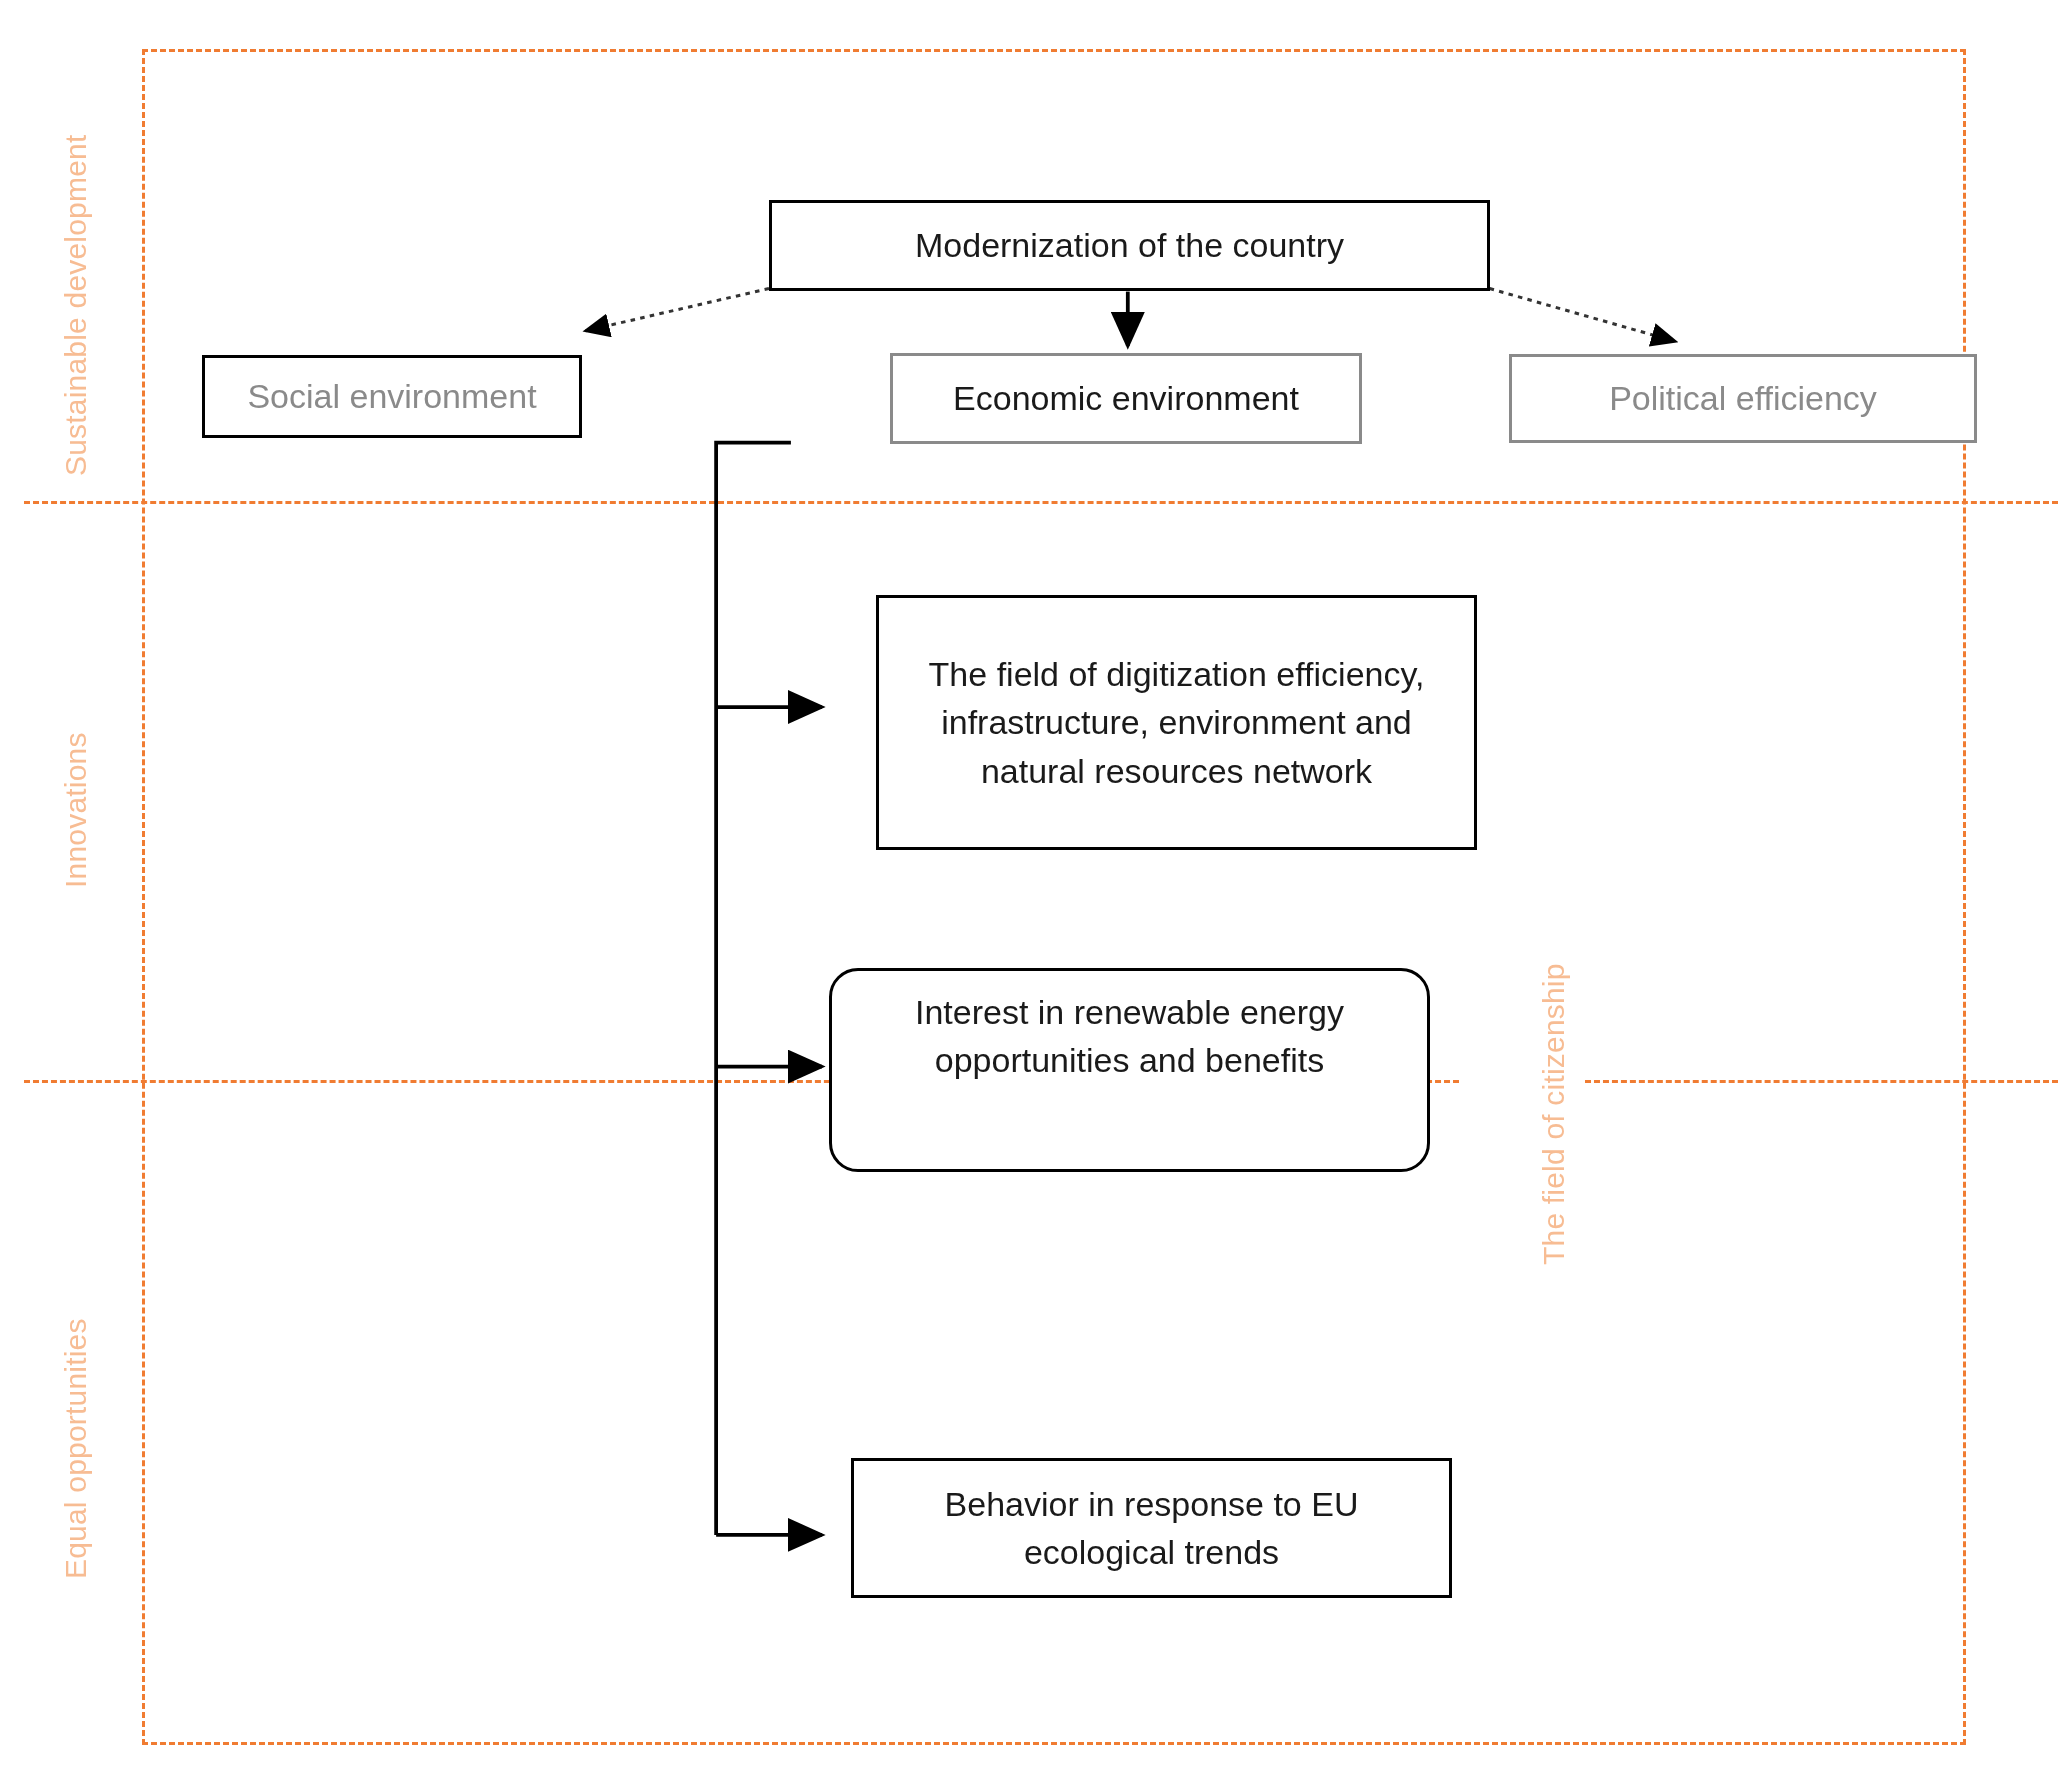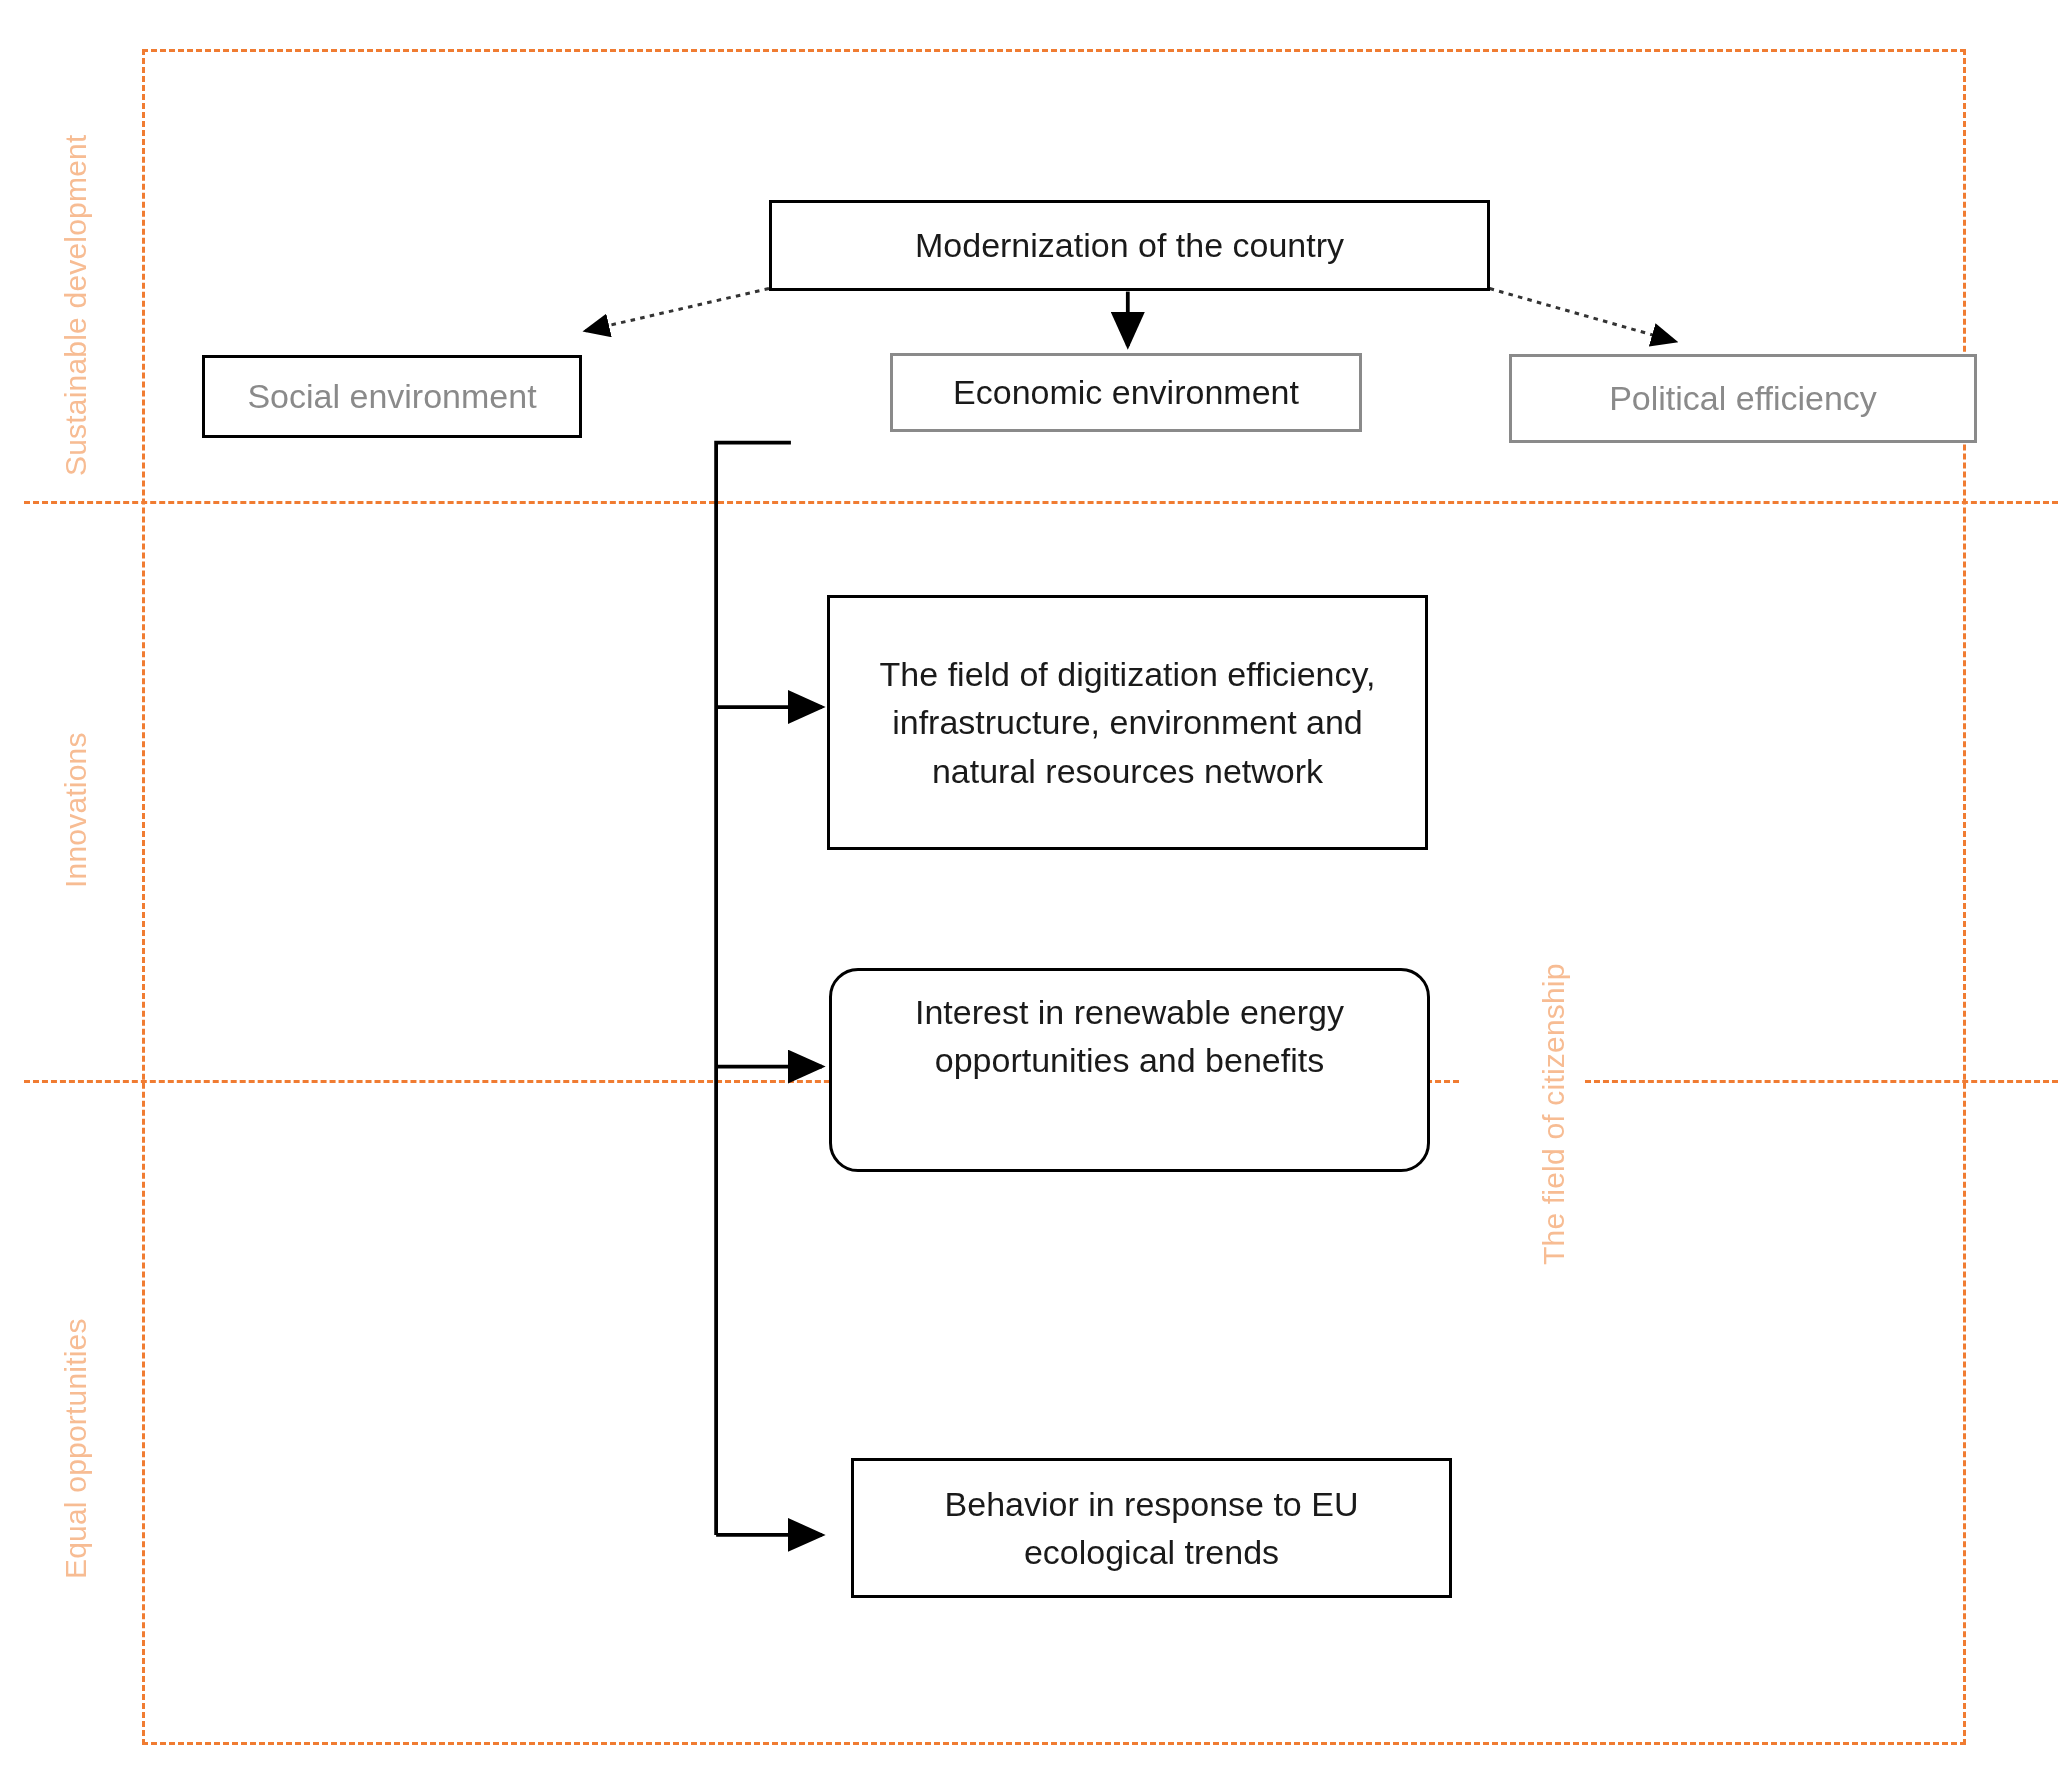--- a/index.html
+++ b/index.html
@@ -129,29 +129,29 @@
   </svg>
 
   <div class="node black-border v-center" style="left:769px; top:200px; width:721px; height:91px;">
     <span class="txt">Modernization of the country</span>
   </div>
 
   <div class="node black-border gray-text v-center" style="left:202px; top:355px; width:380px; height:83px;">
     <span class="txt">Social environment</span>
   </div>
 
-  <div class="node gray-border v-center" style="left:890px; top:353px; width:472px; height:79px;">
+  <div class="node gray-border v-center" style="left:890px; top:353px; width:472px; height:91px;">
     <span class="txt">Economic environment</span>
   </div>
 
   <div class="node gray-border gray-text v-center" style="left:1509px; top:354px; width:468px; height:89px;">
     <span class="txt">Political efficiency</span>
   </div>
 
-  <div class="node black-border v-center" style="left:827px; top:595px; width:601px; height:255px;">
+  <div class="node black-border v-center" style="left:876px; top:595px; width:601px; height:255px;">
     <span class="txt">The field of digitization efficiency, infrastructure, environment and natural resources network</span>
   </div>
 
   <div class="node black-border v-top" style="left:829px; top:968px; width:601px; height:204px;">
     <span class="txt">Interest in renewable energy opportunities and benefits</span>
   </div>
 
   <div class="node black-border v-center" style="left:831px; top:1458px; width:601px; height:140px;margin-left:20px;">
     <span class="txt">Behavior in response to EU ecological trends</span>
   </div>

